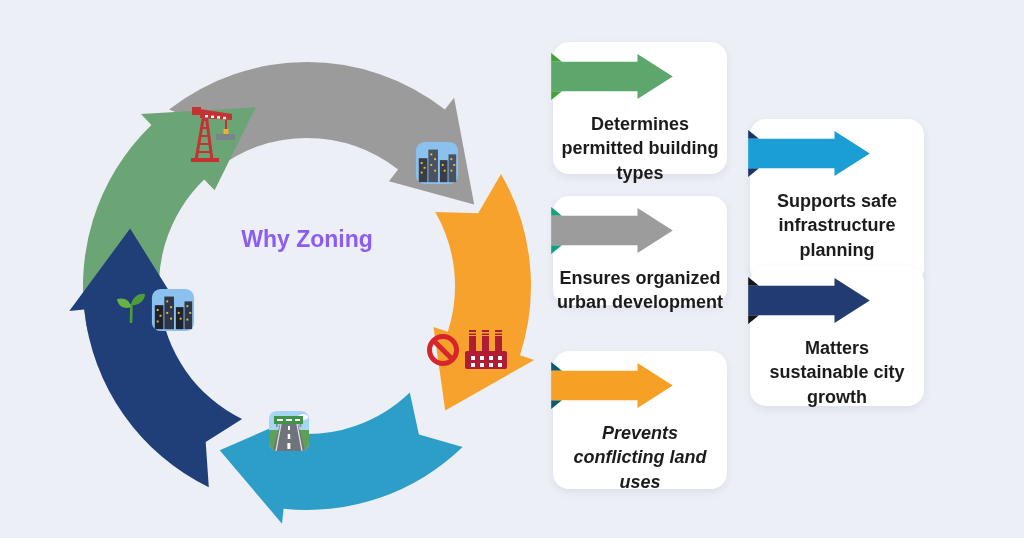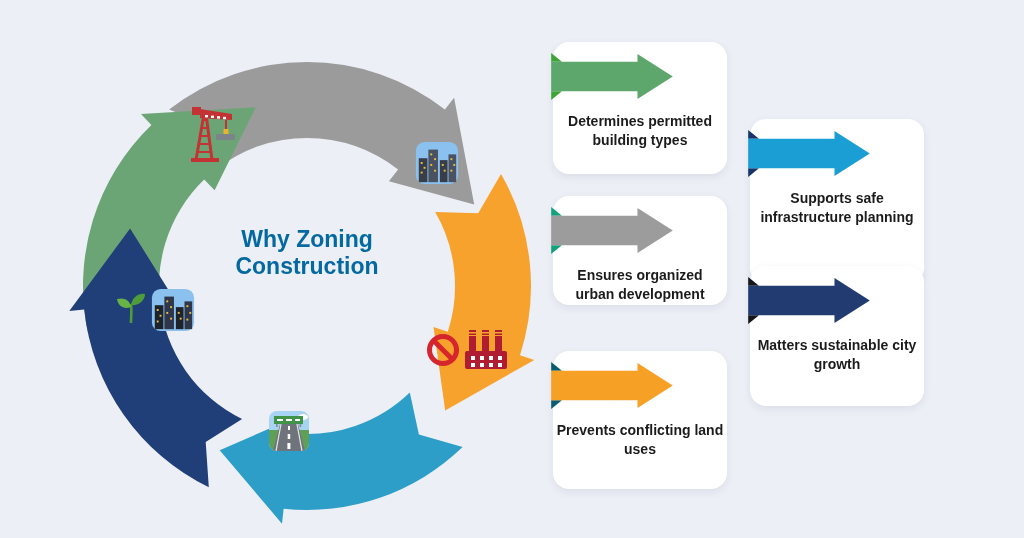--- a/index.html
+++ b/index.html
@@ -10,26 +10,26 @@
   .cycle-svg{position:absolute;left:57px;top:36px;width:500px;height:500px;}
   .cycle-icon{position:absolute;}
   .title{position:absolute;left:197px;top:226px;width:220px;text-align:center;
          color:#1e3a6e;font-size:23px;font-weight:800;line-height:27px;}
 
   
   .card{position:absolute;width:174px;background:#ffffff;border-radius:16px;
         box-shadow:0 3px 8px rgba(30,40,80,0.08);}
   .card-1{left:553px;top:42px;height:132px;}
   .card-2{left:553px;top:196px;height:109px;}
-  .card-3{left:553px;top:351px;height:138px;}
+  .card-3{left:553px;top:351px;height:138px;font-style:italic;}
   .card-4{left:750px;top:119px;height:165px;}
   .card-5{left:750px;top:266px;height:140px;}
   .card-arrow{position:absolute;left:-6px;top:9px;width:128px;height:51px;overflow:visible;}
   .card-label{position:absolute;top:70px;left:3px;right:3px;text-align:center;
-              font-size:14px;font-weight:700;color:#1b1b1b;line-height:1.35;}
+              font-size:18px;font-weight:700;color:#1b1b1b;line-height:1.35;}
 </style>
 </head>
 <body>
 
 <div class="stage" style="background: rgb(237, 239, 246);">
 
   <div>
     <svg id="cycle-svg" class="cycle-svg" viewBox="0 0 500 500">
         <path d="M444.0,138.0 A224 224 0 0 1 463.0,319.2 L477.3,323.9 L388.2,374.5 L376.5,291.1 L390.8,295.7 A148 148 0 0 0 378.2,176.0 L421.2,177.3 Z" fill="#f6a22d"></path>
         <path d="M112.1,73.5 A224 224 0 0 1 387.9,73.5 L397.1,61.7 L417.2,168.5 L331.9,145.2 L341.1,133.4 A148 148 0 0 0 158.9,133.4 L154.2,90.6 Z" fill="#9b9b9b"></path>
@@ -151,23 +151,22 @@
           <rect x="17" y="26" width="2" height="2"></rect>
         <rect x="21" y="32" width="2" height="2"></rect>
           <rect x="29" y="26" width="2" height="2"></rect>
           <rect x="31" y="32" width="2" height="2"></rect>
         <rect x="38" y="19" width="2" height="2"></rect>
           <rect x="41" y="26" width="2" height="2"></rect>
           <rect x="38" y="33" width="2" height="2"></rect>
       </g>
     </svg>
 
-    <div class="title" style="color: #0369a1;">
+    <div class="title" style="color: #8b5cf6;">
       <div>Why Zoning</div>
-      <div>Construction</div>
     </div>
   </div>
 
   <div class="card card-1">
     <svg class="card-arrow" viewBox="0 0 130 52">
       <polygon class="fold-top" points="4,11 4,2 15,11" fill="#3fa437"></polygon>
       <polygon class="fold-bottom" points="4,41 4,50 15,41" fill="#3fa437"></polygon>
       <polygon class="arrow-body" points="4,11 92,11 92,3 128,26 92,49 92,41 4,41" fill="#5ea76c"></polygon>
     </svg>
     <div class="card-label">Determines permitted building types</div>

